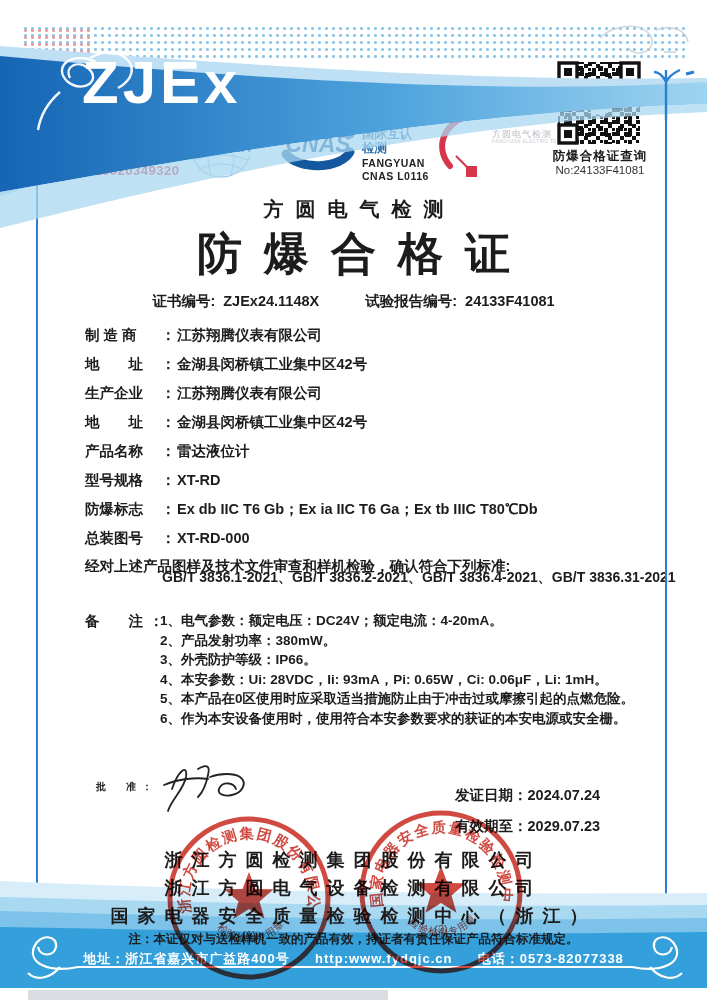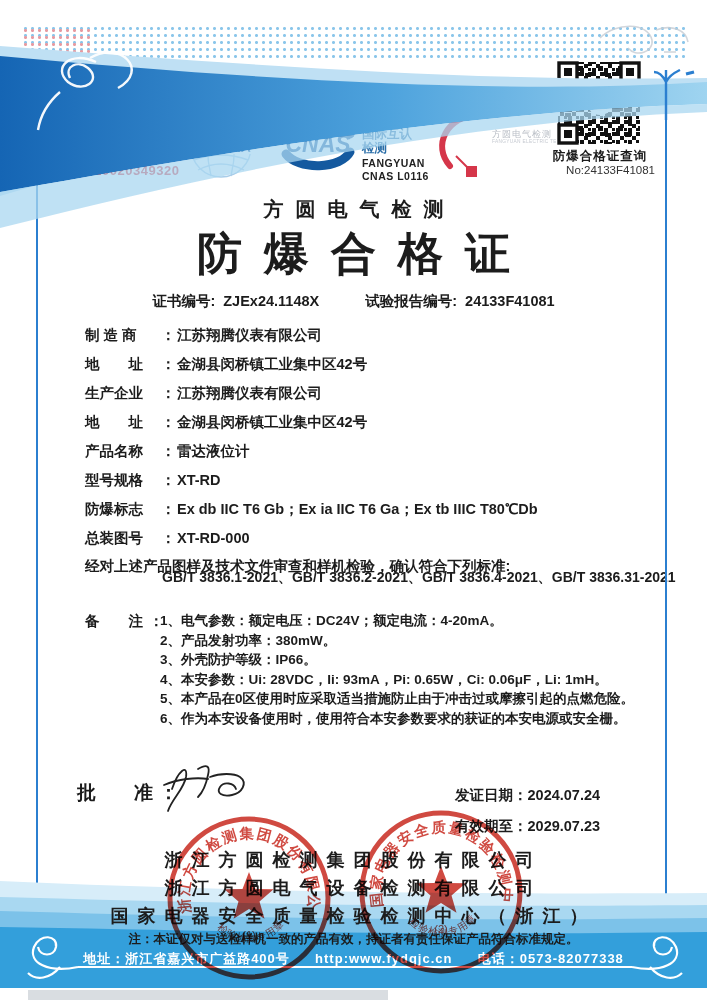--- a/index.html
+++ b/index.html
@@ -15,39 +15,39 @@
         background-image:radial-gradient(circle,#e89aa0 1.3px,rgba(255,255,255,0) 1.6px);
         background-size:7px 7px;}
   .zjex{top:48px;left:82px;color:#ffffff;font-weight:bold;font-size:60px;letter-spacing:4px;z-index:3;}
   
   .cma-num{top:163px;left:78px;width:110px;text-align:center;color:#e0242e;font-weight:bold;font-size:13px;letter-spacing:.5px;}
   .cnas-cn{top:112px;left:362px;color:#2a6ea8;font-size:12.5px;font-weight:bold;line-height:14.5px;}
   .cnas-en{top:157px;left:362px;color:#222;font-size:10.5px;font-weight:bold;line-height:12.5px;letter-spacing:.5px;}
   .fy-cn{top:128px;left:492px;color:#b9bec6;font-size:9px;letter-spacing:1px;}
   .fy-en{top:139px;left:492px;color:#c6cad1;font-size:4.8px;letter-spacing:.3px;}
   .qr-cap{top:148px;left:545px;width:110px;text-align:center;font-size:12.5px;font-weight:bold;letter-spacing:1px;}
-  .qr-no{top:164px;left:545px;width:110px;text-align:right;font-size:11.5px;color:#333;}
+  .qr-no{top:164px;left:545px;width:110px;text-align:center;font-size:11.5px;color:#333;}
   
   .subtitle{top:196px;font-size:20px;font-weight:bold;letter-spacing:12px;text-indent:12px;}
   .maintitle{top:224px;font-size:45px;font-weight:bold;letter-spacing:22px;text-indent:22px;font-family:"Liberation Serif",serif;}
   .certline{top:292px;font-size:14.5px;font-weight:bold;}
   .certline span{margin:0 4px;}
   
   .fields{top:326px;left:85px;font-size:14.5px;font-weight:bold;}
   .frow{margin-bottom:9.5px;height:19.5px;white-space:nowrap;}
   .flab{display:inline-block;width:76px;}
   .fcolon{display:inline-block;width:16px;}
   .statement{top:557px;left:85px;font-size:14.5px;font-weight:bold;}
   .standards{top:569px;left:162px;font-size:14px;font-weight:bold;}
   
   .rlab{top:612px;left:85px;font-size:14.5px;font-weight:bold;}
   .ritems{top:611px;left:160px;width:492px;font-size:13.5px;font-weight:bold;line-height:19.4px;}
   .ritems div{margin-bottom:.2px;}
   
-  .alab{top:780px;left:77px;font-size:19px;font-weight:bold;}
+  .alab{top:780px;left:96px;font-size:10px;font-weight:bold;}
   .sig{top:755px;left:158px;z-index:4;}
   .dates{top:780px;left:455px;font-size:14.5px;font-weight:bold;line-height:31px;}
   
   .issuers{top:846px;z-index:3;font-weight:bold;}
   .issuers div{font-size:18px;letter-spacing:9px;line-height:28px;}
   .note{top:931px;font-size:12.5px;font-weight:bold;z-index:3;}
   
   .stamp{z-index:5;mix-blend-mode:multiply;opacity:.92;}
   
   .band{left:0;top:875px;width:707px;height:115px;z-index:2;}
@@ -89,20 +89,21 @@
 
     <g stroke="#2b7fd0" stroke-width="2.4" fill="none">
       <path d="M666,70 L666,120 M666,82 C670,74 676,72 680,70 M666,82 C662,74 658,72 654,72"></path>
       <path d="M686,74 L694,72" stroke-width="3"></path>
     </g>
   </svg>
 
   <div class="abs vline" style="left:36px;top:95px;height:835px;"></div>
   <div class="abs vline" style="left:665px;top:118px;height:790px;"></div>
 
+  <div class="abs zjex">ZJEx</div>
 
   <svg class="abs" style="left:80px;top:112px;" width="106" height="52" viewBox="0 0 106 52">
     <path d="M84,6 H28 Q8,6 8,26 Q8,46 28,46 H84" fill="none" stroke="#e0242e" stroke-width="8" stroke-linecap="round"></path>
     <path d="M92,10 Q100,16 99,26 Q98,36 90,42" fill="none" stroke="#e0242e" stroke-width="8" stroke-linecap="round"></path>
     <text x="30" y="37" font-size="30" font-weight="bold" fill="#e0242e" font-family="Liberation Sans, sans-serif">MA</text>
   </svg>
   <div class="abs cma-num">220020349320</div>
 
   <svg class="abs" style="left:186px;top:114px;" width="70" height="66" viewBox="0 0 70 66">
     <g stroke="#a9cde9" fill="none" stroke-width="1.4">

